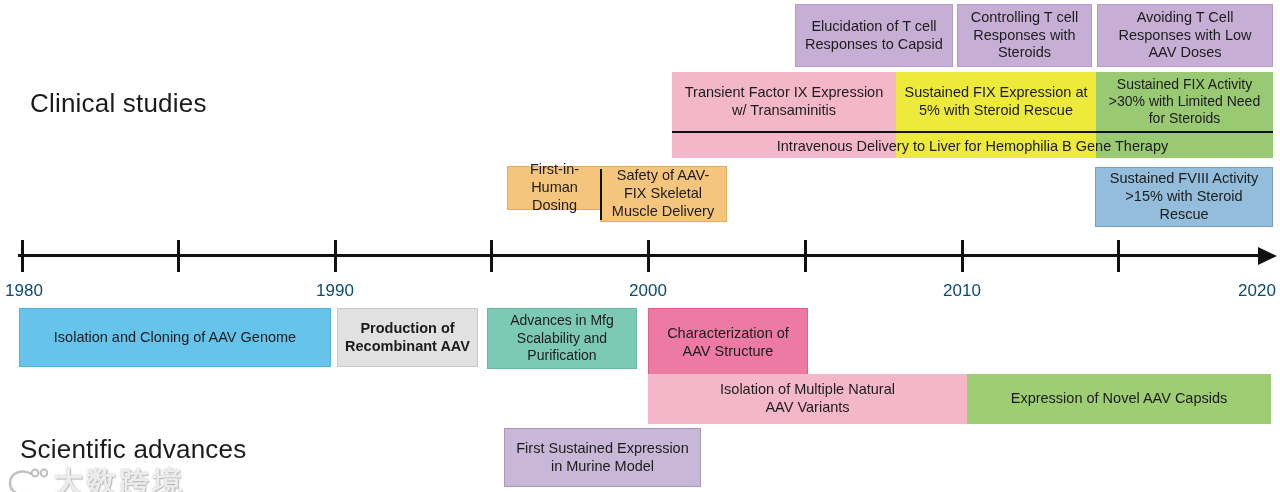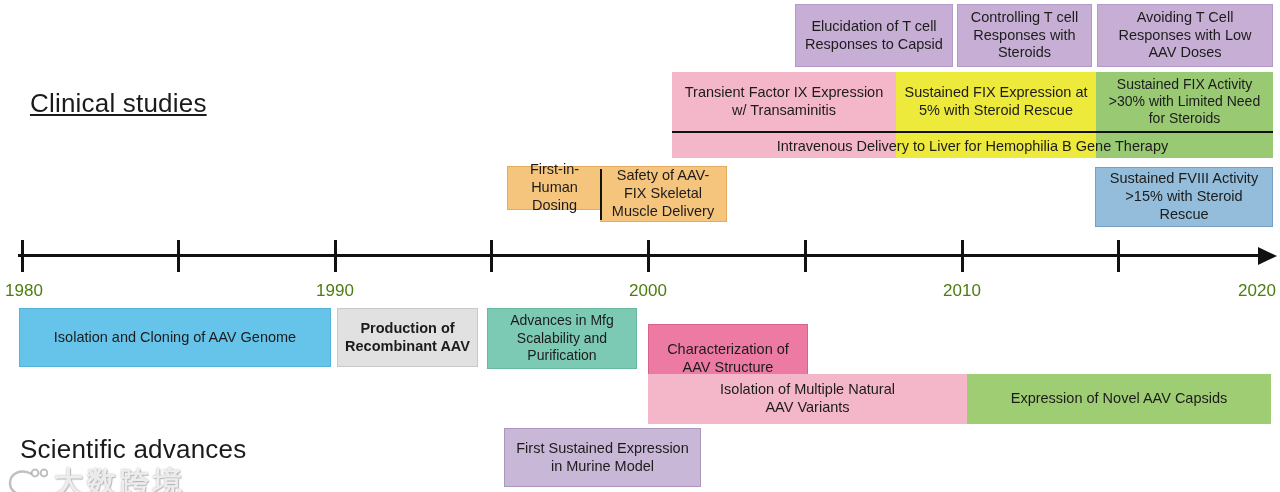--- a/index.html
+++ b/index.html
@@ -38,21 +38,21 @@
   
   .fviii{background:#93bdda;border:1px solid #769fc0;}
   
   .axis-line{position:absolute;left:18px;top:254px;width:1244px;height:3px;background:#111;}
   .axis-arrow{
     position:absolute;left:1258px;top:246.5px;width:0;height:0;
     border-left:19px solid #111;border-top:9px solid transparent;border-bottom:9px solid transparent;
   }
   .tick{position:absolute;top:240px;width:3px;height:32px;background:#111;}
   .year{
-    position:absolute;top:281px;transform:translateX(-50%);font-size:17px;color:#4d7c0f;
+    position:absolute;top:281px;transform:translateX(-50%);font-size:17px;color:#0c4a6e;
   }
   
   .skyblue{background:#66c3e9;border:1px solid #54b2da;}
   .gray{background:#e1e1e1;border:1px solid #c8c8c8;font-weight:bold;}
   .teal{background:#7ccab3;border:1px solid #67b89f;}
   .darkpink{background:#ec7aa3;border:1px solid #da628d;}
   .lightpink{background:#f4b6c9;}
   .green2{background:#9ecd74;}
   .murine{background:#c9b7d8;border:1px solid #ab96c0;}
   
@@ -64,21 +64,21 @@
     font-size:29px;font-weight:bold;letter-spacing:4px;
     color:rgba(255,255,255,0.78);
     text-shadow:0 0 2px rgba(150,150,150,0.95),1px 1px 1px rgba(120,120,120,0.55);
   }
 </style>
 </head>
 <body>
 
 <div class="stage">
 
-  <div class="section-label" style="left:30px;top:88px;text-decoration:underline;">Clinical studies</div>
+  <div class="section-label" style="left:30px;top:88px;">Clinical studies</div>
   <div class="section-label" style="left:20px;top:434px;">Scientific advances</div>
 
   <div class="bx purple" style="left:795px;top:4px;width:158px;height:63px;">Elucidation of T cell Responses to Capsid</div>
   <div class="bx purple" style="left:1097px;top:4px;width:176px;height:63px;">Avoiding T Cell Responses with Low AAV Doses</div>
   <div class="bx purple" style="left:957px;top:4px;width:135px;height:63px;">Controlling T cell Responses with Steroids</div>
 
   <div class="band">
     <div class="seg seg-pink"></div>
     <div class="seg seg-yellow"></div>
     <div class="seg seg-green"></div>
@@ -107,21 +107,21 @@
   <div class="tick" style="left:1116.5px;"></div>
   <div class="year" style="left:24px;">1980</div>
   <div class="year" style="left:335px;">1990</div>
   <div class="year" style="left:648px;">2000</div>
   <div class="year" style="left:962px;">2010</div>
   <div class="year" style="left:1257px;">2020</div>
 
   <div class="bx skyblue" style="left:19px;top:308px;width:312px;height:59px;">Isolation and Cloning of AAV Genome</div>
   <div class="bx gray" style="left:337px;top:308px;width:141px;height:59px;">Production of Recombinant AAV</div>
   <div class="bx teal" style="left:487px;top:308px;width:150px;height:61px;font-size:14px;">Advances in Mfg Scalability and Purification</div>
-  <div class="bx darkpink" style="left:648px;top:308px;width:160px;height:69px;margin-top:16px;">Characterization of AAV Structure</div>
+  <div class="bx darkpink" style="left:648px;top:308px;width:160px;height:69px;">Characterization of AAV Structure</div>
 
   <div class="bx lightpink" style="left:648px;top:374px;width:319px;height:50px;padding:2px 60px;">Isolation of Multiple Natural AAV Variants</div>
   <div class="bx green2" style="left:967px;top:374px;width:304px;height:50px;">Expression of Novel AAV Capsids</div>
 
   <div class="bx murine" style="left:504px;top:428px;width:197px;height:59px;padding:2px 6px;">First Sustained Expression in Murine Model</div>
 
   <div class="watermark">
     <svg width="42" height="34" viewBox="0 0 42 34">
       <path d="M26 8 C14 2, 4 8, 4 17 C4 26, 14 32, 26 27" fill="none" stroke="rgba(255,255,255,0.8)" stroke-width="5"></path>
       <path d="M26 8 C14 2, 4 8, 4 17 C4 26, 14 32, 26 27" fill="none" stroke="rgba(150,150,150,0.7)" stroke-width="2.5"></path>

